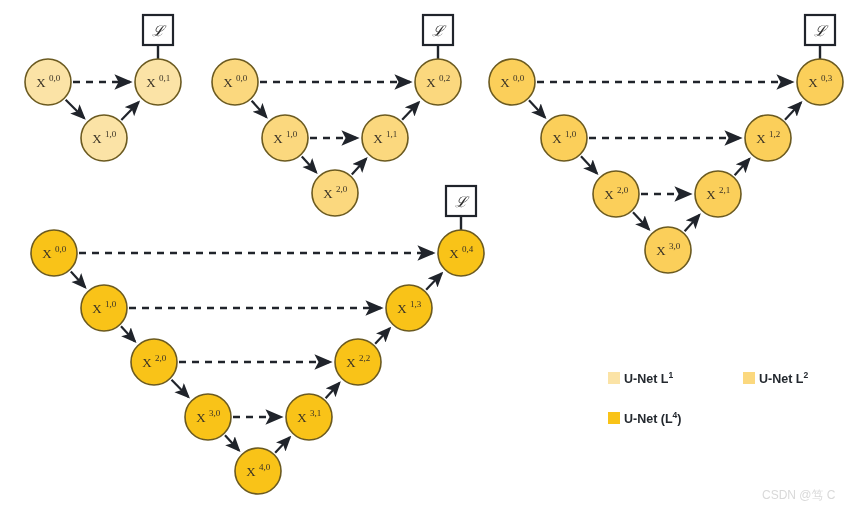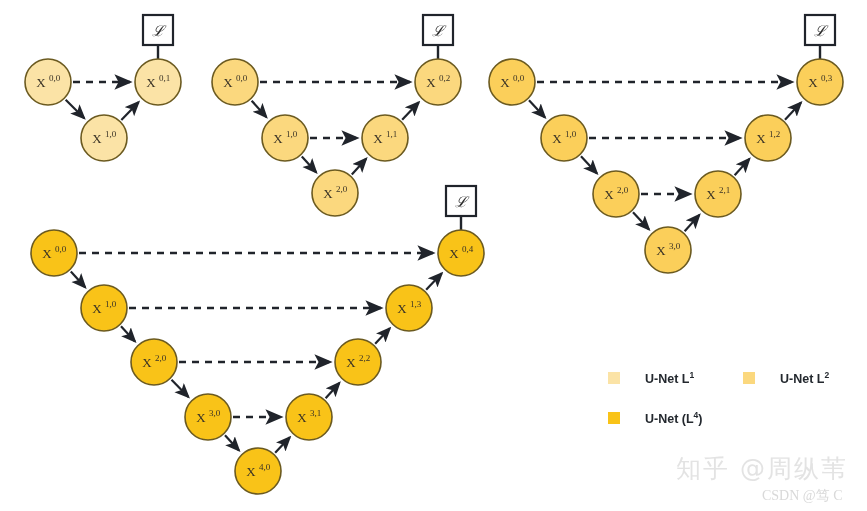--- a/index.html
+++ b/index.html
@@ -47,21 +47,21 @@
     width: 250px;
     height: 80px;
     display: grid;
     grid-template-columns: 135px 135px;
     grid-template-rows: 40px 40px;
     align-items: center;
   }
   .legend-item {
     display: flex;
     align-items: center;
-    gap: 25px;
+    gap: 4px;
   }
   .legend-swatch {
     width: 12px;
     height: 12px;
     flex: 0 0 auto;
   }
   .legend-text {
     font-family: "Liberation Sans", sans-serif;
     font-size: 12.5px;
     font-weight: bold;
@@ -93,22 +93,22 @@
     font-size: 12.5px;
     color: #e6eaf0;
     white-space: nowrap;
     pointer-events: none;
     margin-top: 36px;
   }
   #wm-csdn-tag {
     position: absolute;
     left: 762px;
     top: 487px;
-    font-family: Liberation Serif, serif;
-    font-size: 14px;
+    font-family: Liberation Sans, sans-serif;
+    font-size: 12px;
     color: #d9d9d9;
     white-space: nowrap;
     pointer-events: none;
   }
 </style>
 </head>
 <body>
 
 <div id="canvas">
 
@@ -304,17 +304,16 @@
       <div class="legend-item">
         <span class="legend-swatch" style="background: rgb(251, 216, 126);"></span>
         <span class="legend-text">U-Net L<sup>2</sup></span>
       </div>
       <div class="legend-item">
         <span class="legend-swatch" style="background: rgb(249, 195, 24);"></span>
         <span class="legend-text">U-Net (L<sup>4</sup>)</span>
       </div>
     </div>
 
-  <div id="wm-zhihu">知乎 @周纵苇</div>
   <div id="wm-csdn-url">https://blog.csdn.net/weixin_40244676</div>
   <div id="wm-csdn-tag">CSDN @笃 C</div>
 
 </div>
 
 </body></html>

